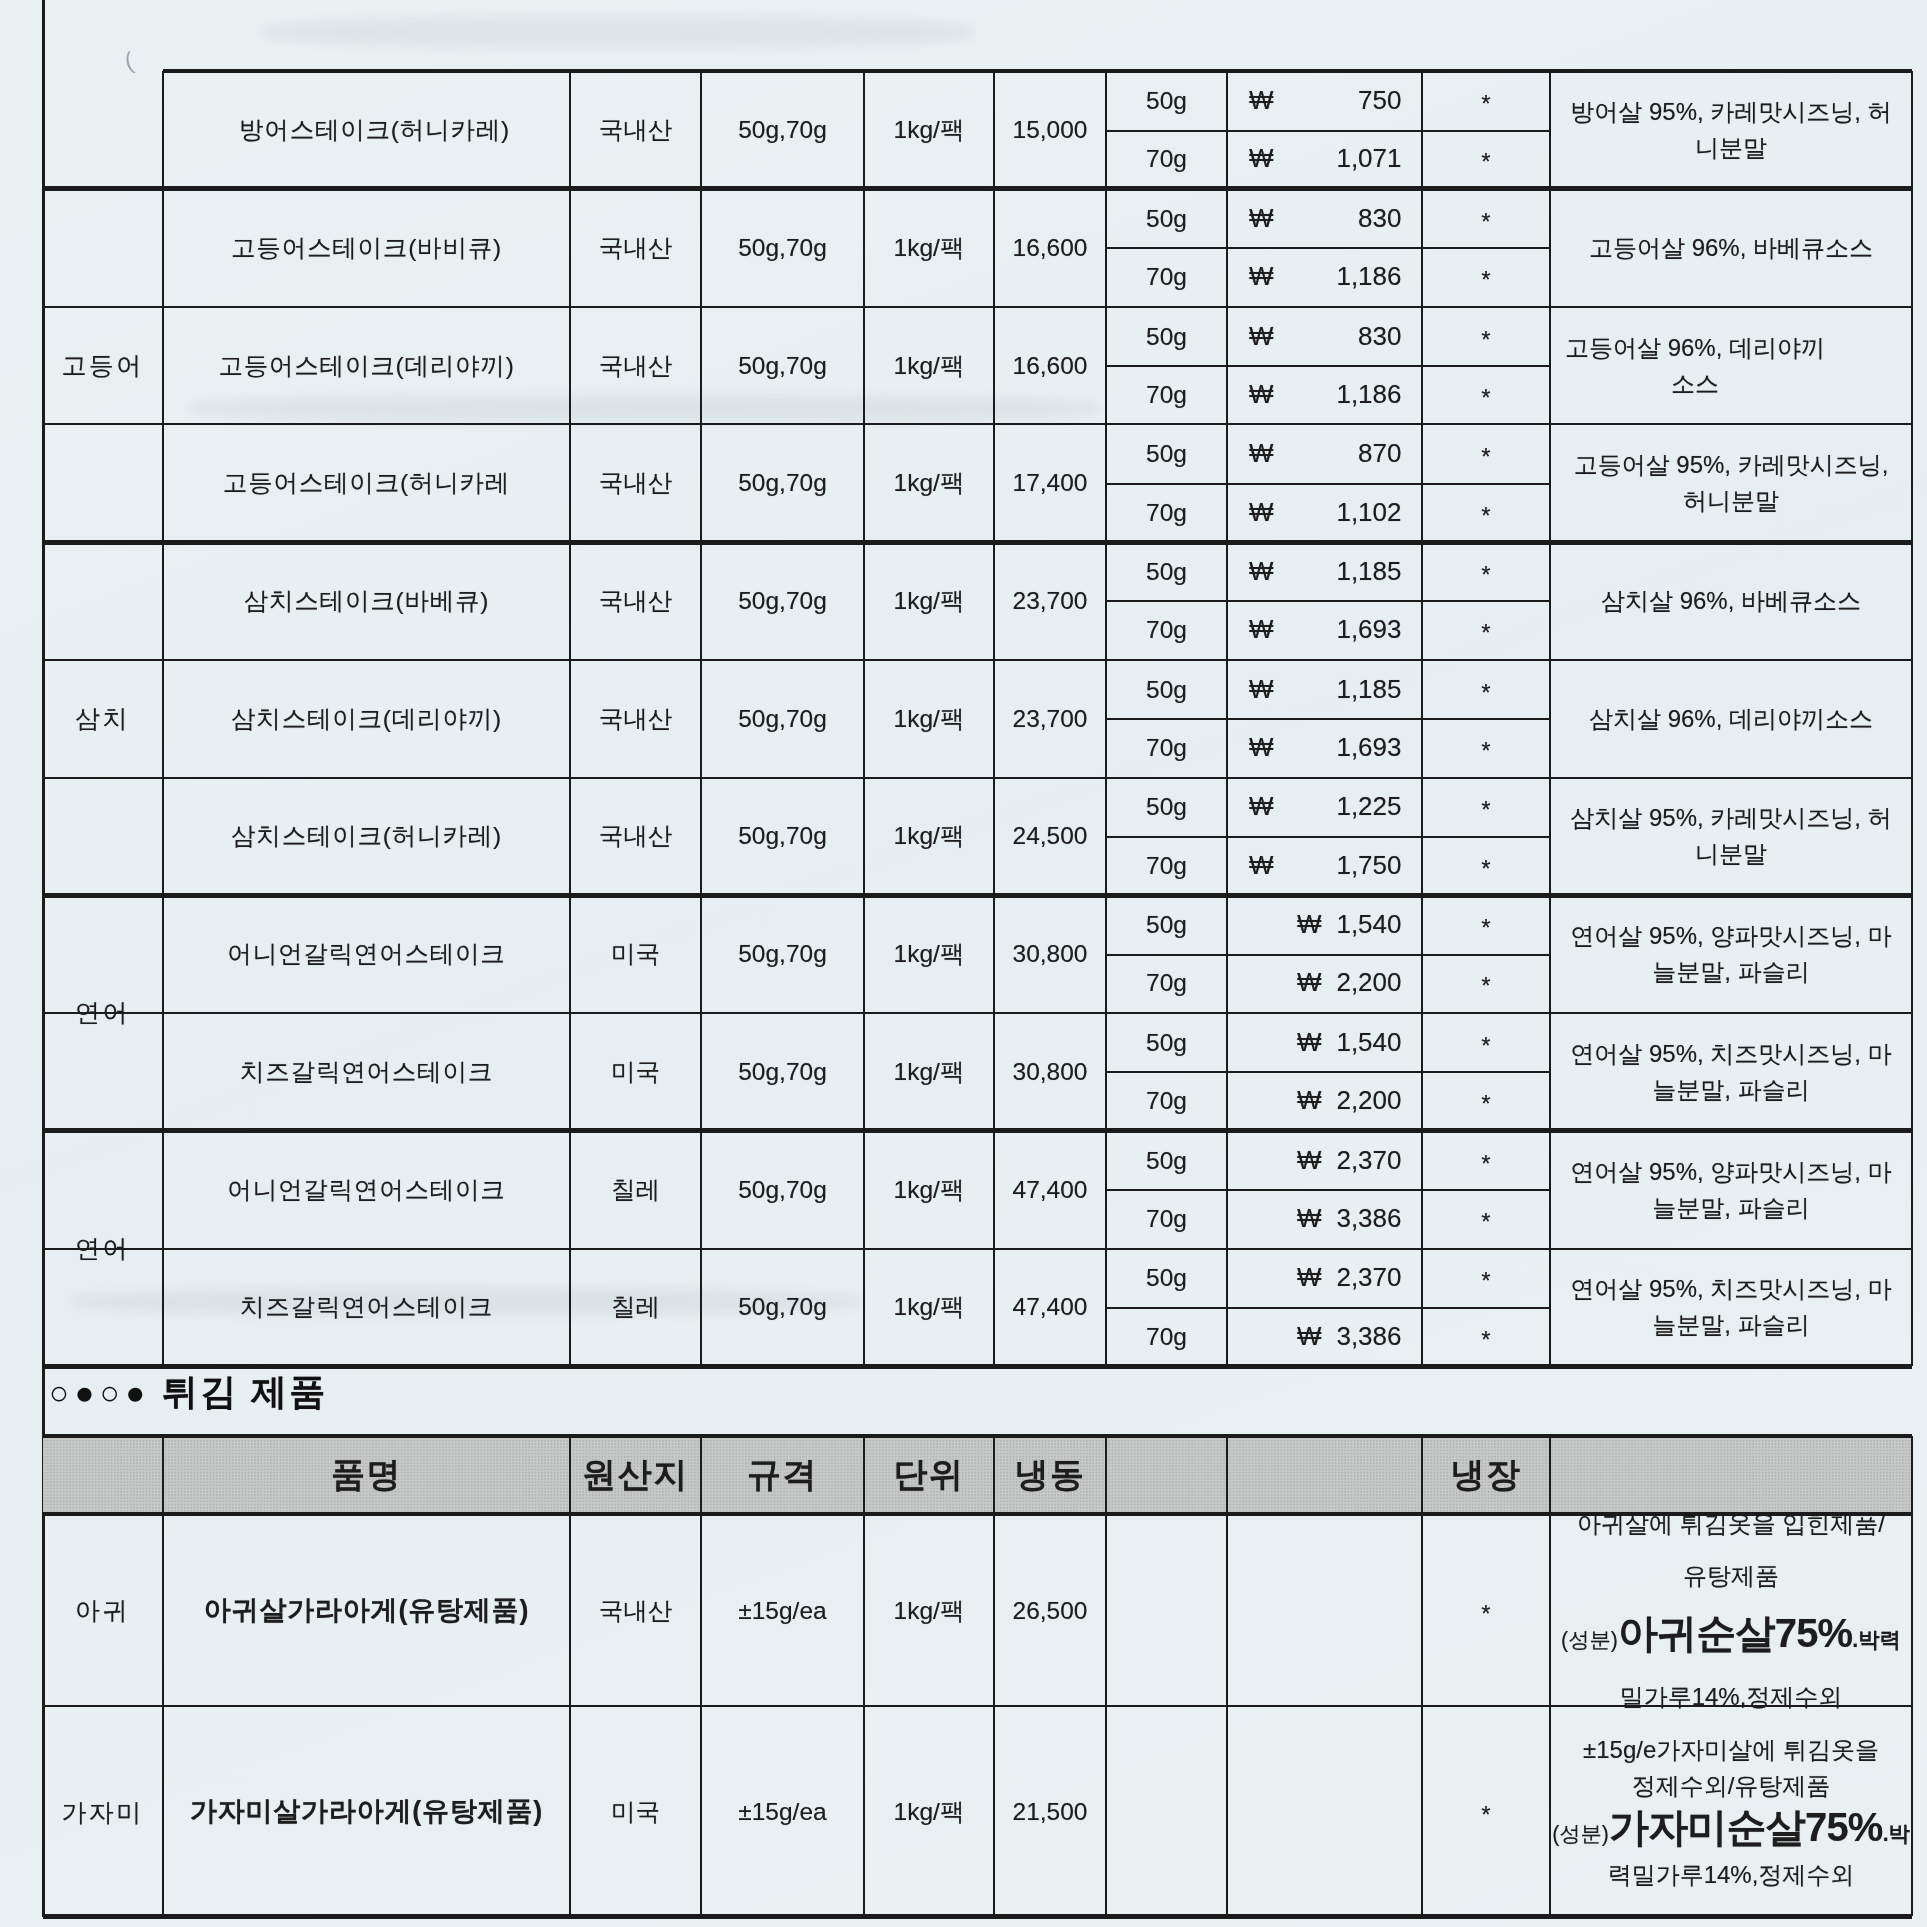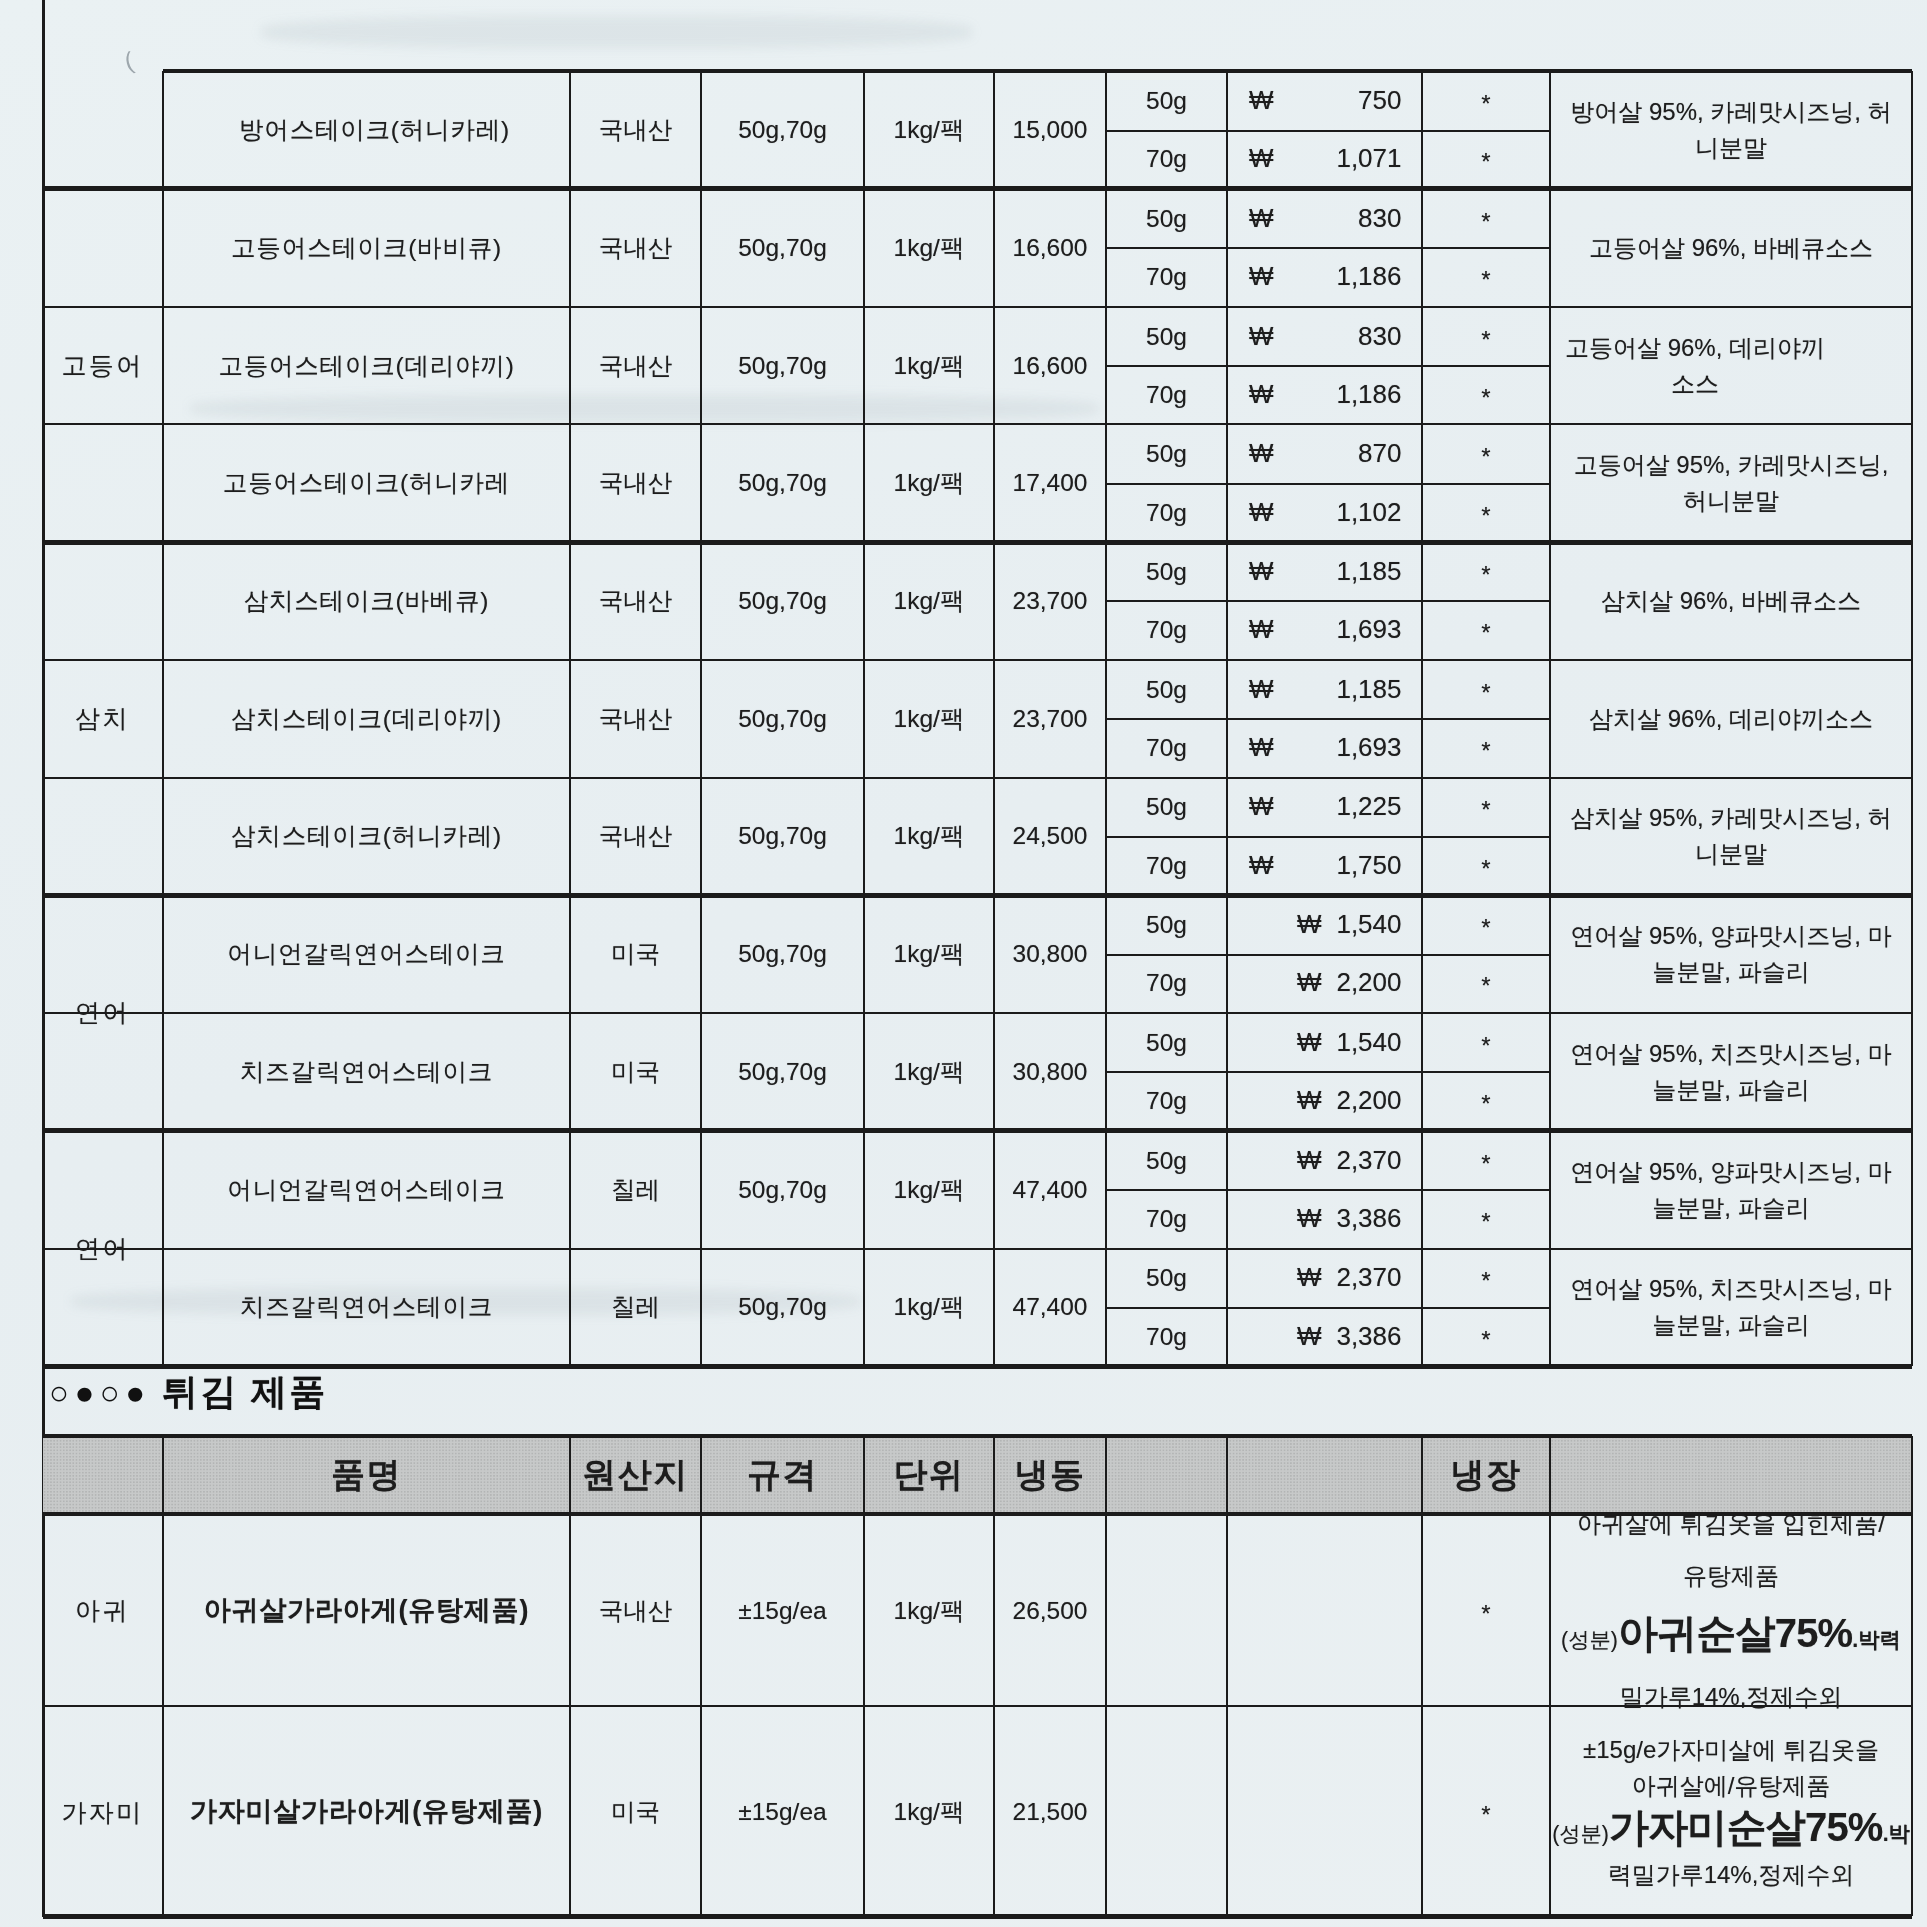--- a/index.html
+++ b/index.html
@@ -381,21 +381,21 @@
     <div class="cell t2name" style="left: 163px; top: 1707px; width: 407px; height: 210px;">가자미살가라아게(유탕제품)</div>
     <div class="cell" style="left: 570px; top: 1707px; width: 131px; height: 210px;">미국</div>
     <div class="cell" style="left: 701px; top: 1707px; width: 163px; height: 210px;">±15g/ea</div>
     <div class="cell" style="left: 864px; top: 1707px; width: 130px; height: 210px;">1kg/팩</div>
     <div class="cell" style="left: 994px; top: 1707px; width: 112px; height: 210px;">21,500</div>
     <div class="cell star" style="left: 1422px; top: 1707px; width: 128px; height: 210px;">
       <span>*</span>
     </div>
     <div class="cell t2desc" style="left: 1550px; top: 1707px; width: 362px; height: 210px;">
       <div class="dline">±15g/e가자미살에 튀김옷을</div>
-      <div class="dline">아귀살에/유탕제품</div>
+      <div class="dline">정제수외/유탕제품</div>
       <div class="ingr">
         <span class="ipre">(성분)</span>
         <span class="ibig">가자미순살75%</span>
         <span class="isuf">.박</span>
       </div>
       <div class="dline">력밀가루14%,정제수외</div>
     </div>
   </div>
 
 

